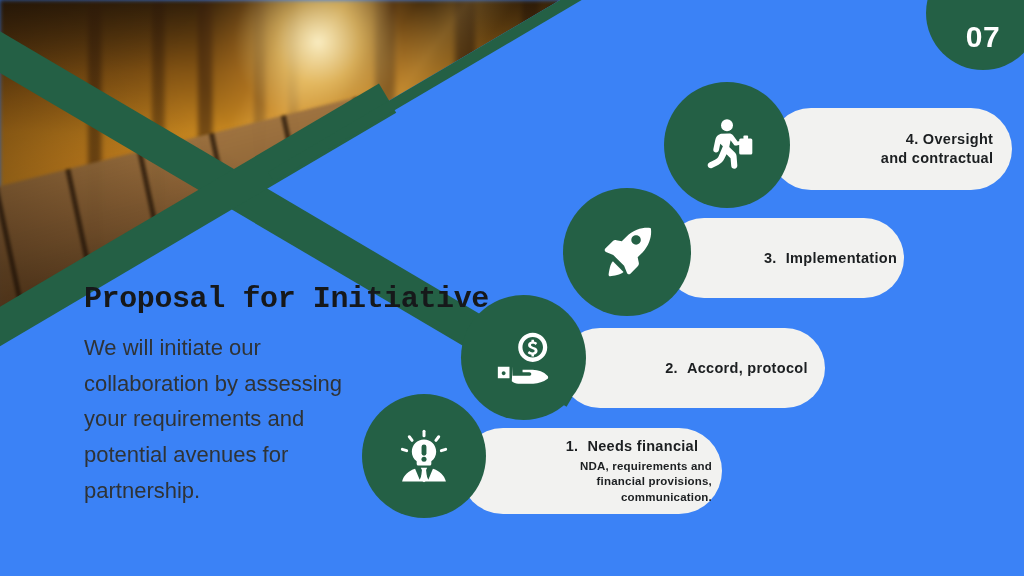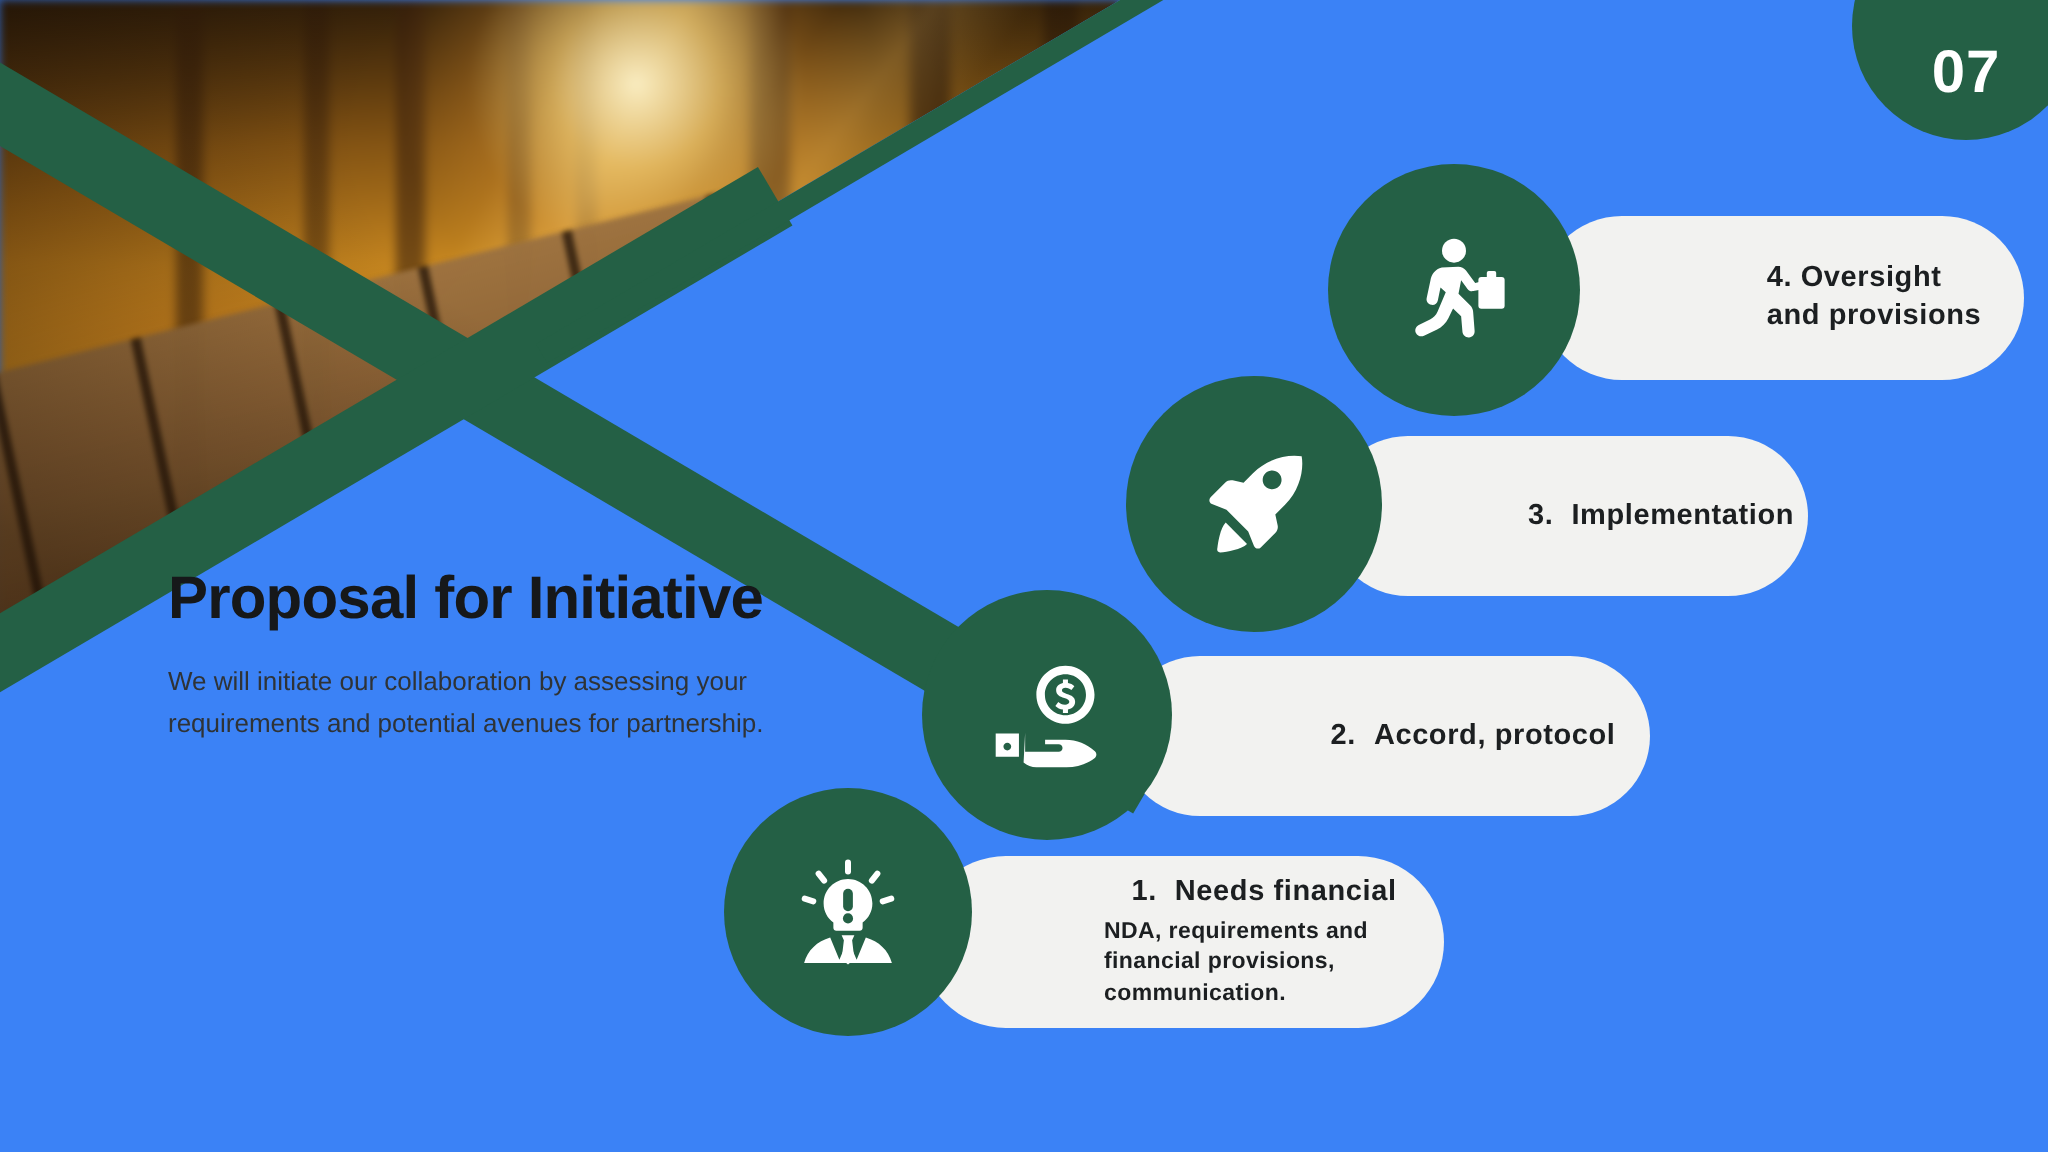--- a/index.html
+++ b/index.html
@@ -96,35 +96,35 @@
   }
   .page-badge span{
     color:#ffffff; font-size:30px; font-weight:700; letter-spacing:.5px;
     font-family:"Liberation Sans", sans-serif;
   }
 
   
   .left-text{ position:absolute; left:84px; top:283px; width:370px; }
   .title{
     font-size:30px; font-weight:700; color:#16181a; letter-spacing:-0.4px;
-    line-height:1.1; white-space:nowrap;
+    line-height:1.1; white-space:nowrap;font-family:Liberation Mono, monospace;
   }
   .subtitle{
-    margin-top:14px; font-size:13px; line-height:1.62; color:#2f3336;
+    margin-top:14px; font-size:22px; line-height:1.62; color:#2f3336;
     font-weight:400; max-width:300px;
   }
 
   
   .step{ position:absolute; }
   .pill{
     position:absolute; background:#f2f2f0; border-radius:999px;
     display:flex; align-items:center;
   }
   .pill-text{
-    margin-left:auto; margin-right:auto; text-align:left;
+    margin-left:auto; margin-right:auto; text-align:right;
     padding-left:96px; padding-right:16px;
   }
   .step-title{
     font-size:14.5px; font-weight:700; color:#1c1f21; letter-spacing:.3px;
     line-height:1.3; white-space:nowrap;
   }
   .step-title.wrap{ white-space:normal; }
   .step-desc{
     font-size:11.5px; font-weight:700; color:#1c1f21; letter-spacing:.2px;
     line-height:1.32; margin-top:3px;
@@ -175,21 +175,21 @@
 
   <div class="left-text">
     <div class="title">Proposal for Initiative</div>
     <div class="subtitle">We will initiate our collaboration by assessing your requirements and potential avenues for partnership.</div>
   </div>
 
   <div class="step" id="step4">
     <div class="pill">
       <div class="pill-text">
         <div class="step-title wrap">4. Oversight</div>
-        <div class="step-title wrap">and provisions</div>
+        <div class="step-title wrap">and contractual</div>
       </div>
     </div>
     <div class="circle">
       <span>
         <svg width="60" height="60" viewBox="0 0 64 64" fill="#ffffff">
           <circle cx="32" cy="11" r="6.4"></circle>
           <path d="M25.5 20 C22 20.8 20 23.6 19.4 27 L17.4 36.4 C17.1 38.1 18.2 39.6 19.9 39.9 C21.6 40.2 23.1 39.1 23.4 37.4 L24.8 30.6 L27.6 33.2 L23.2 43.6 C22.4 45.4 21 46.8 19.2 47.7 L13.2 50.6 C11.6 51.4 10.9 53.3 11.7 54.9 C12.5 56.5 14.4 57.2 16 56.4 L23 53 C25.6 51.7 27.7 49.6 29 47 L31.5 41.8 L35.8 46 L36.5 54.3 C36.7 56.1 38.2 57.4 40 57.3 C41.8 57.1 43.1 55.6 43 53.8 L42.2 43.6 C42.1 42.3 41.6 41.1 40.7 40.2 L34.4 34 L35.8 26.8 L39.2 31.4 C39.9 32.4 41.1 32.9 42.3 32.6 L46 31.8 L46 27.6 L43.3 28.2 L38.4 21.6 C37.4 20.3 35.9 19.6 34.3 19.6 Z"></path>
           <rect x="45" y="25" width="14" height="17" rx="1.6"></rect>
           <rect x="49.5" y="21.8" width="5" height="4" rx="1"></rect>
         </svg>

